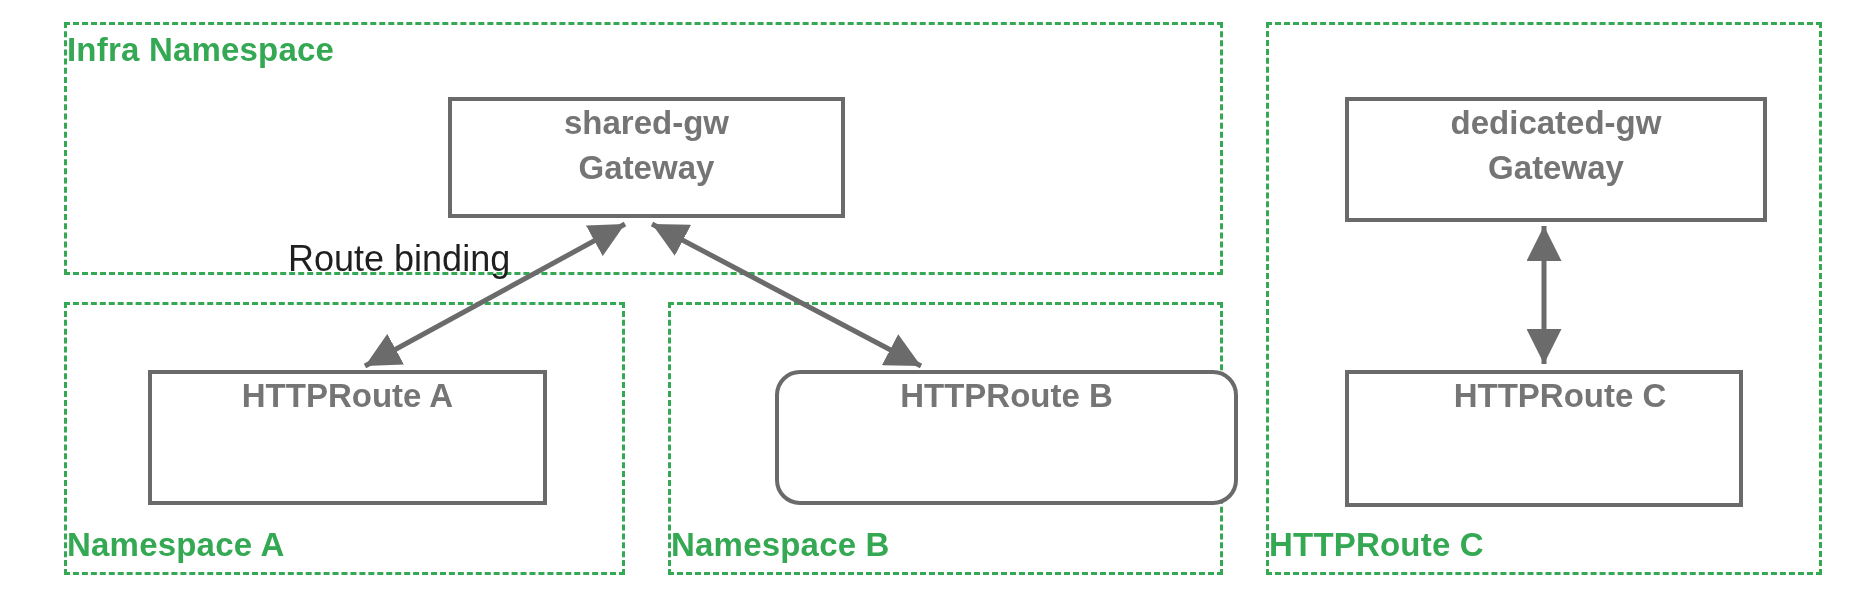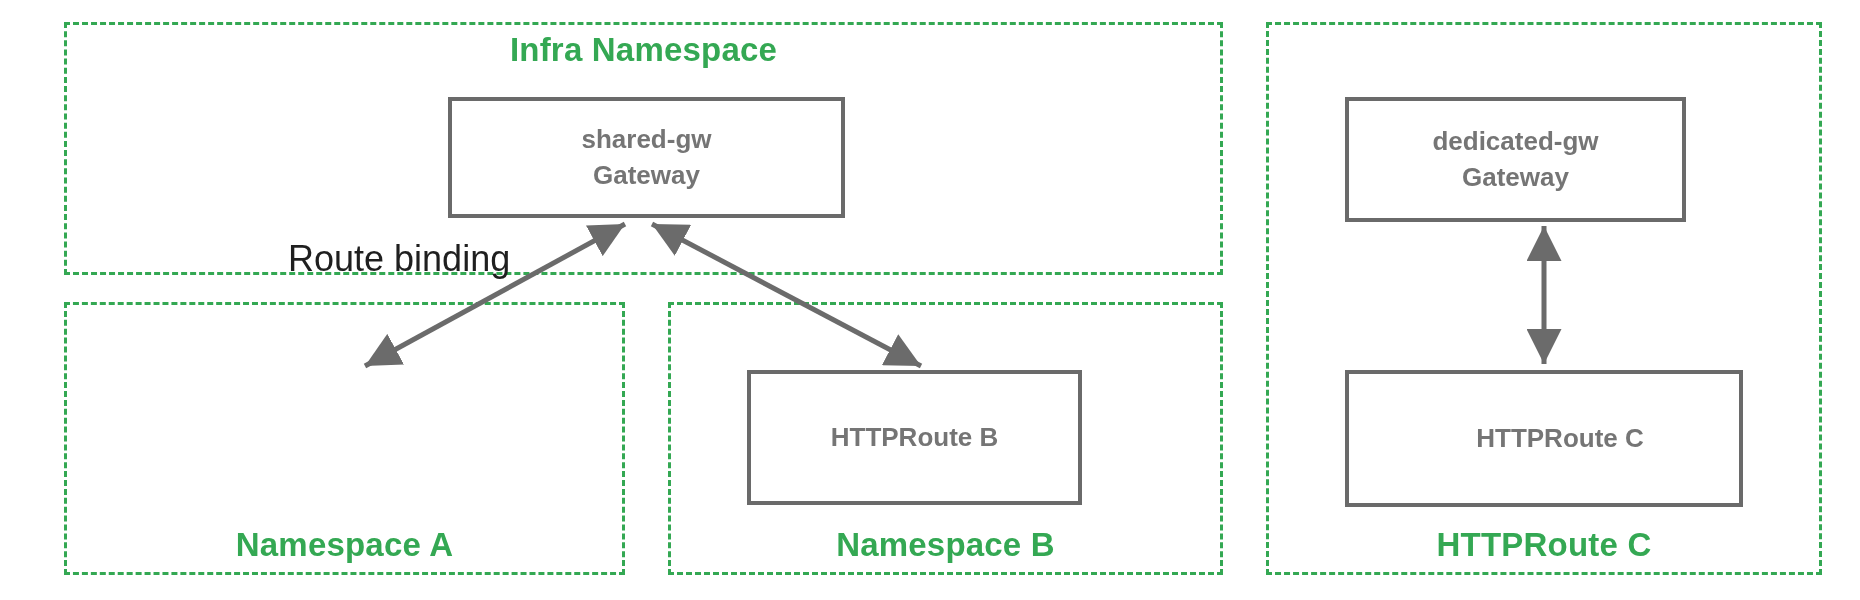--- a/index.html
+++ b/index.html
@@ -16,52 +16,52 @@
 
   
   .group {
     position: absolute;
     border: 3px dashed #34a853;
     background: transparent;
   }
   .group-label {
     position: absolute;
     left: 0; right: 0;
-    text-align: center;
+    text-align: left;
     color: #34a853;
     font-weight: bold;
     font-size: 33px;
     letter-spacing: 0.2px;
   }
   .group-label.top    { top: 6px; }
   .group-label.bottom { bottom: 8px; margin-top: 7px; }
 
   #group-infra { left: 64px;   top: 22px;  width: 1159px; height: 253px; }
   #group-ns-a  { left: 64px;   top: 302px; width: 561px;  height: 273px; }
   #group-ns-b  { left: 668px;  top: 302px; width: 555px;  height: 273px; }
   #group-ns-c  { left: 1266px; top: 22px;  width: 556px;  height: 553px; }
 
   
   .node {
     position: absolute;
     border: 4px solid #6a6a6a;
     background: #ffffff;
     display: flex;
-    align-items: center;
+    align-items: flex-start;
     justify-content: center;
     text-align: center;
     color: #757575;
     font-weight: bold;
-    font-size: 26px;
+    font-size: 33px;
     line-height: 1.35;
   }
   #node-shared-gw    { left: 448px;  top: 97px;  width: 397px; height: 121px; }
   #node-route-a      { left: 148px;  top: 370px; width: 399px; height: 135px; }
-  #node-route-b      { left: 747px;  top: 370px; width: 335px; height: 135px; }
-  #node-dedicated-gw { left: 1345px; top: 97px;  width: 341px; height: 125px; }
+  #node-route-b      { left: 775px;  top: 370px; width: 463px; height: 135px; border-radius: 25px; }
+  #node-dedicated-gw { left: 1345px; top: 97px;  width: 422px; height: 125px; }
   #node-route-c      { left: 1345px; top: 370px; width: 398px; height: 137px; padding-left: 32px; }
 
   
   .edge-label {
     position: absolute;
     left: 288px;
     top: 238px;
     color: #1f1f1f;
     font-size: 36px;
     font-weight: normal;
@@ -98,20 +98,23 @@
     <div class="group-label bottom">HTTPRoute C</div>
   </div>
 
   <div class="node" id="node-shared-gw">
     <div>
       <span>shared-gw</span><br>
       <span>Gateway</span>
     </div>
   </div>
 
+  <div class="node" id="node-route-a">
+    <span>HTTPRoute A</span>
+  </div>
 
   <div class="node" id="node-route-b">
     <span>HTTPRoute B</span>
   </div>
 
   <div class="node" id="node-dedicated-gw">
     <div>
       <span>dedicated-gw</span><br>
       <span>Gateway</span>
     </div>

